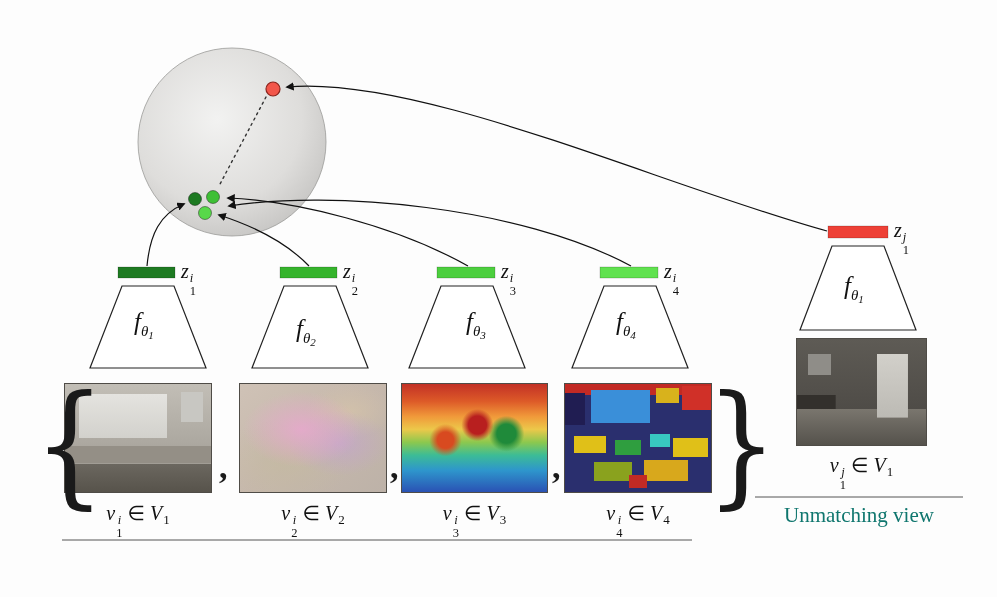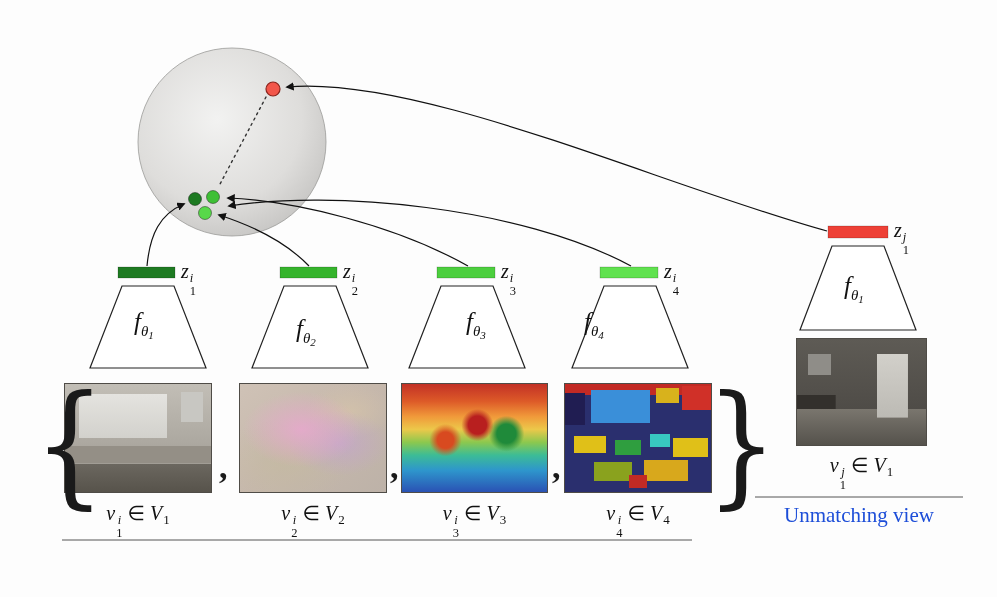--- a/index.html
+++ b/index.html
@@ -19,21 +19,21 @@
   .elem { font-style:normal; padding:0 5px; }
   .setsub { font-size:13px; font-style:normal; vertical-align:-4px; margin-left:1px; }
 
   
   .flabel { position:absolute; z-index:3; font-style:italic; font-size:25px; }
   .flabel .theta { font-size:15px; vertical-align:-6px; }
   .flabel .fidx { font-size:11px; vertical-align:-9px; }
 
   .centerbox { text-align:center; }
 
-  .caption { font-size:21px; font-style:normal; color:#1d4ed8; }
+  .caption { font-size:21px; font-style:normal; color:#0f766e; }
 
   .brace { position:absolute; z-index:3; font-size:112px; line-height:1; transform:scaleY(1.18); transform-origin:top; color:#1a1a1a; font-family:"DejaVu Serif", serif; }
   .comma { position:absolute; z-index:3; font-size:34px; font-weight:bold; color:#1a1a1a; }
 
   
   .view-img { position:absolute; z-index:2; border:1px solid #4f4c47; box-sizing:border-box; background-repeat:no-repeat; }
 
   .img-classroom {
     background-color:#aaa69e;
     background-image:
@@ -158,21 +158,21 @@
 
   <div class="flabel" style="left:134px; top:308px;">
     <i>f</i><span class="theta">θ</span><span class="fidx">1</span>
   </div>
   <div class="flabel" style="left:296px; top:315px;text-align:right;">
     <i>f</i><span class="theta">θ</span><span class="fidx">2</span>
   </div>
   <div class="flabel" style="left:453px; top:308px;margin-left:13px;">
     <i>f</i><span class="theta">θ</span><span class="fidx">3</span>
   </div>
-  <div class="flabel" style="left:584px; top:308px;text-align:right;">
+  <div class="flabel" style="left:616px; top:308px;text-align:right;">
     <i>f</i><span class="theta">θ</span><span class="fidx">4</span>
   </div>
   <div class="flabel" style="left:844px; top:272px;">
     <i>f</i><span class="theta">θ</span><span class="fidx">1</span>
   </div>
 
   <div class="brace" style="left:34px; top:378px;">{</div>
   <div class="brace" style="left:706px; top:378px;">}</div>
 
   <div class="view-img img-classroom" style="left:64px; top:383px; width:148px; height:110px;"></div>

